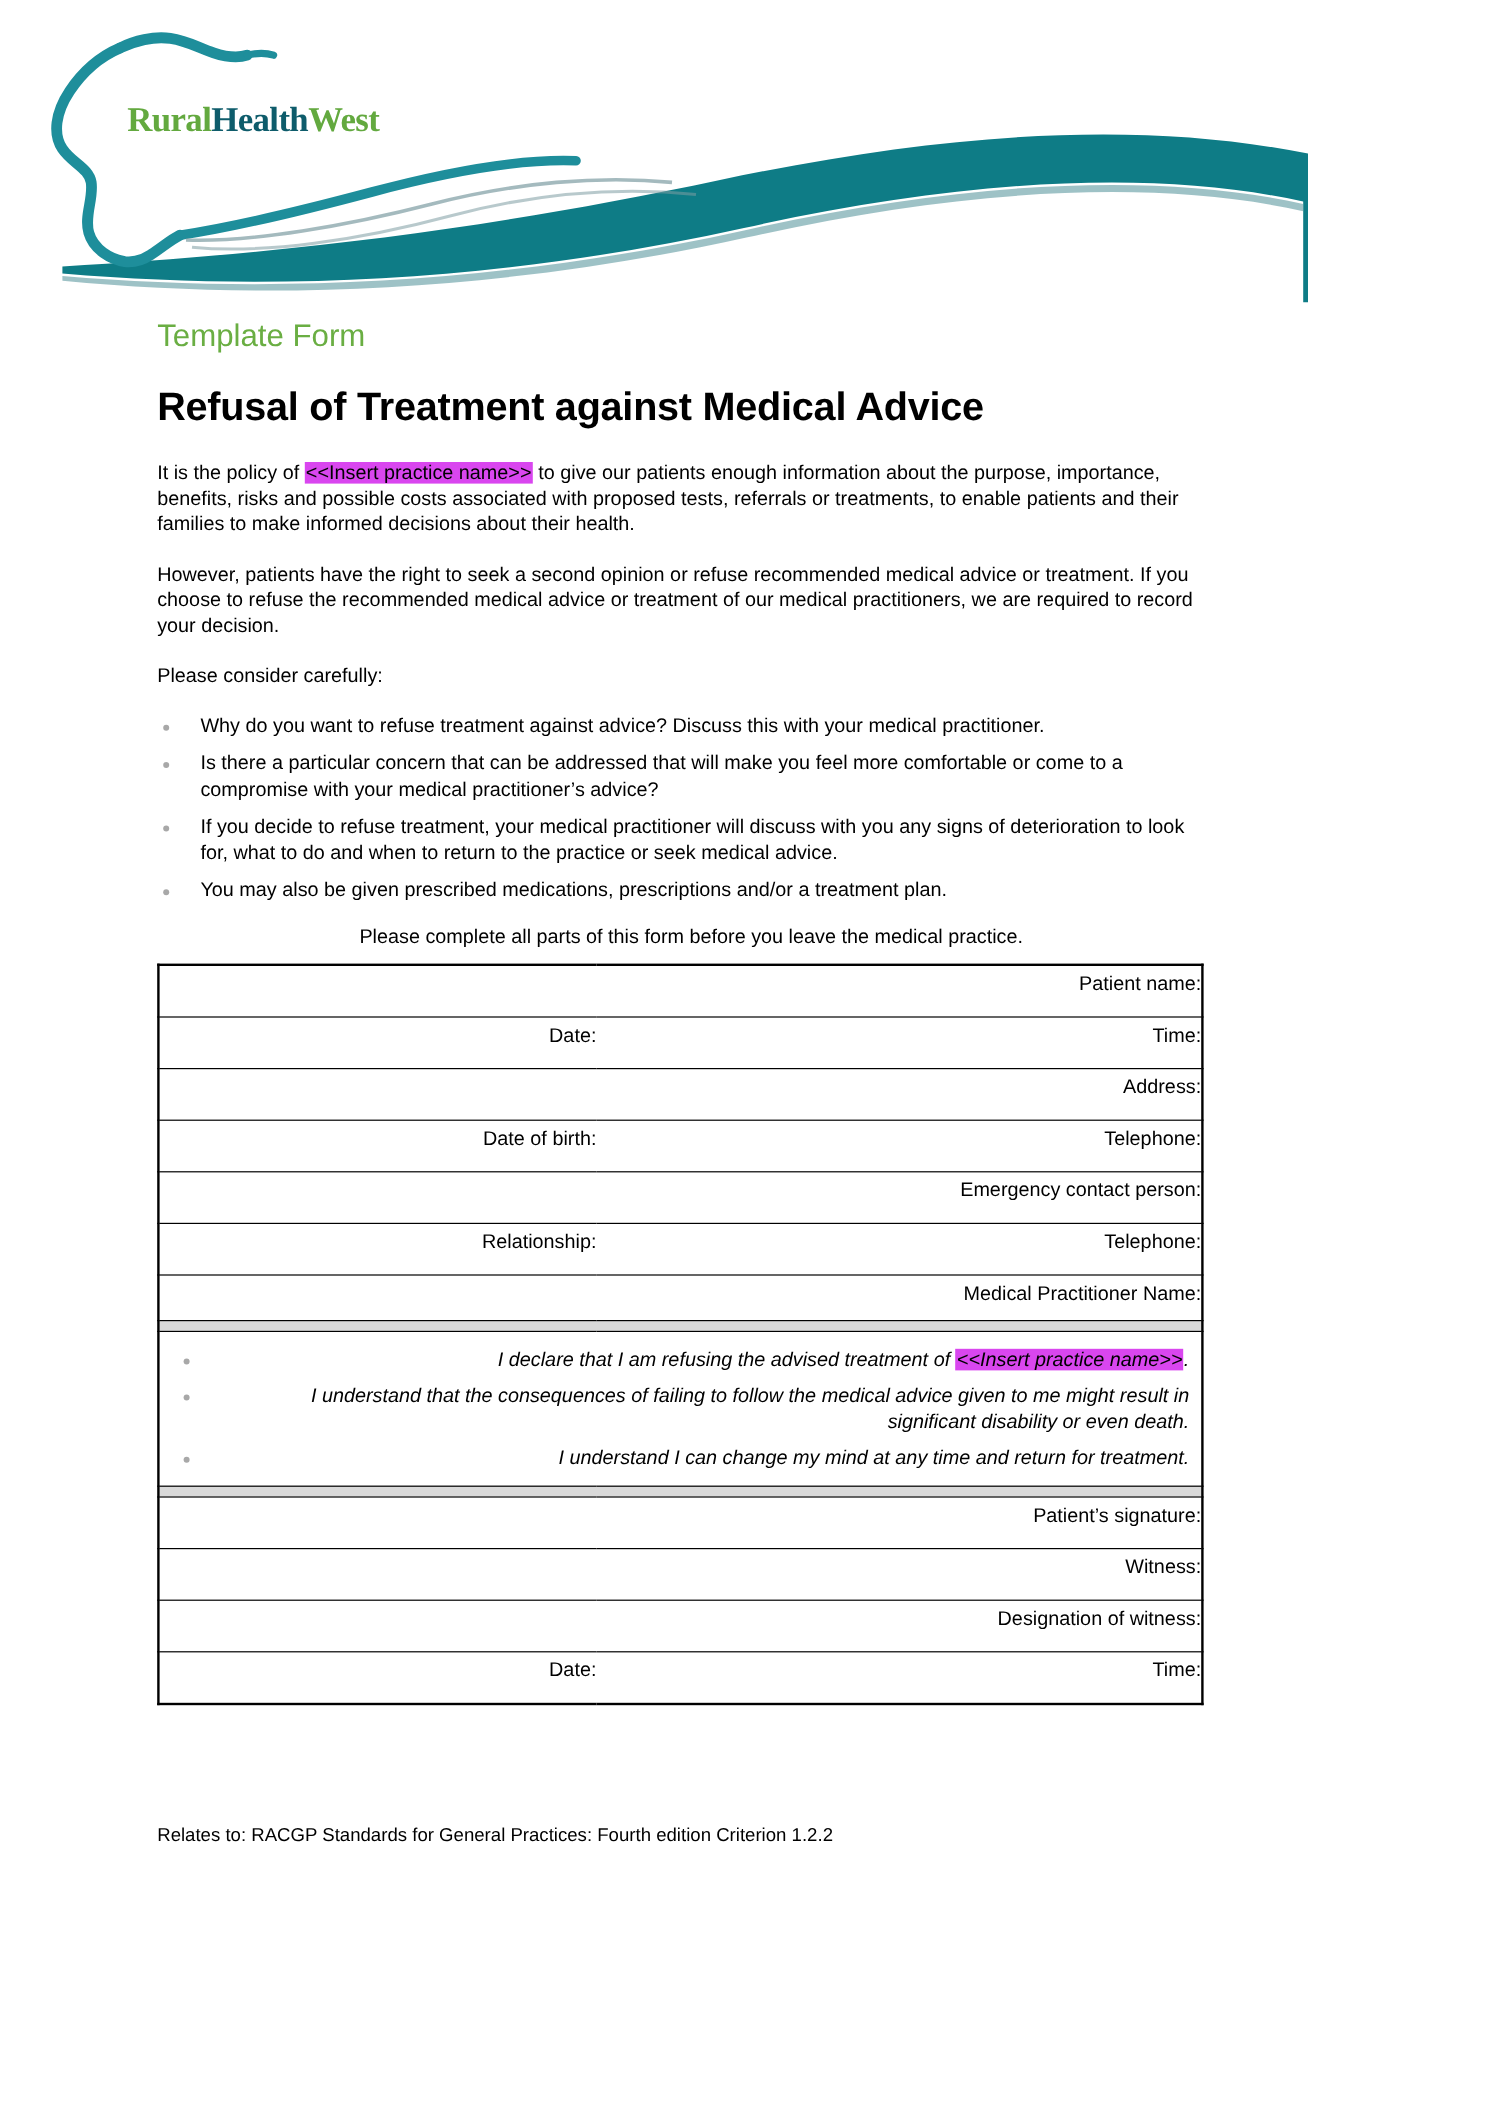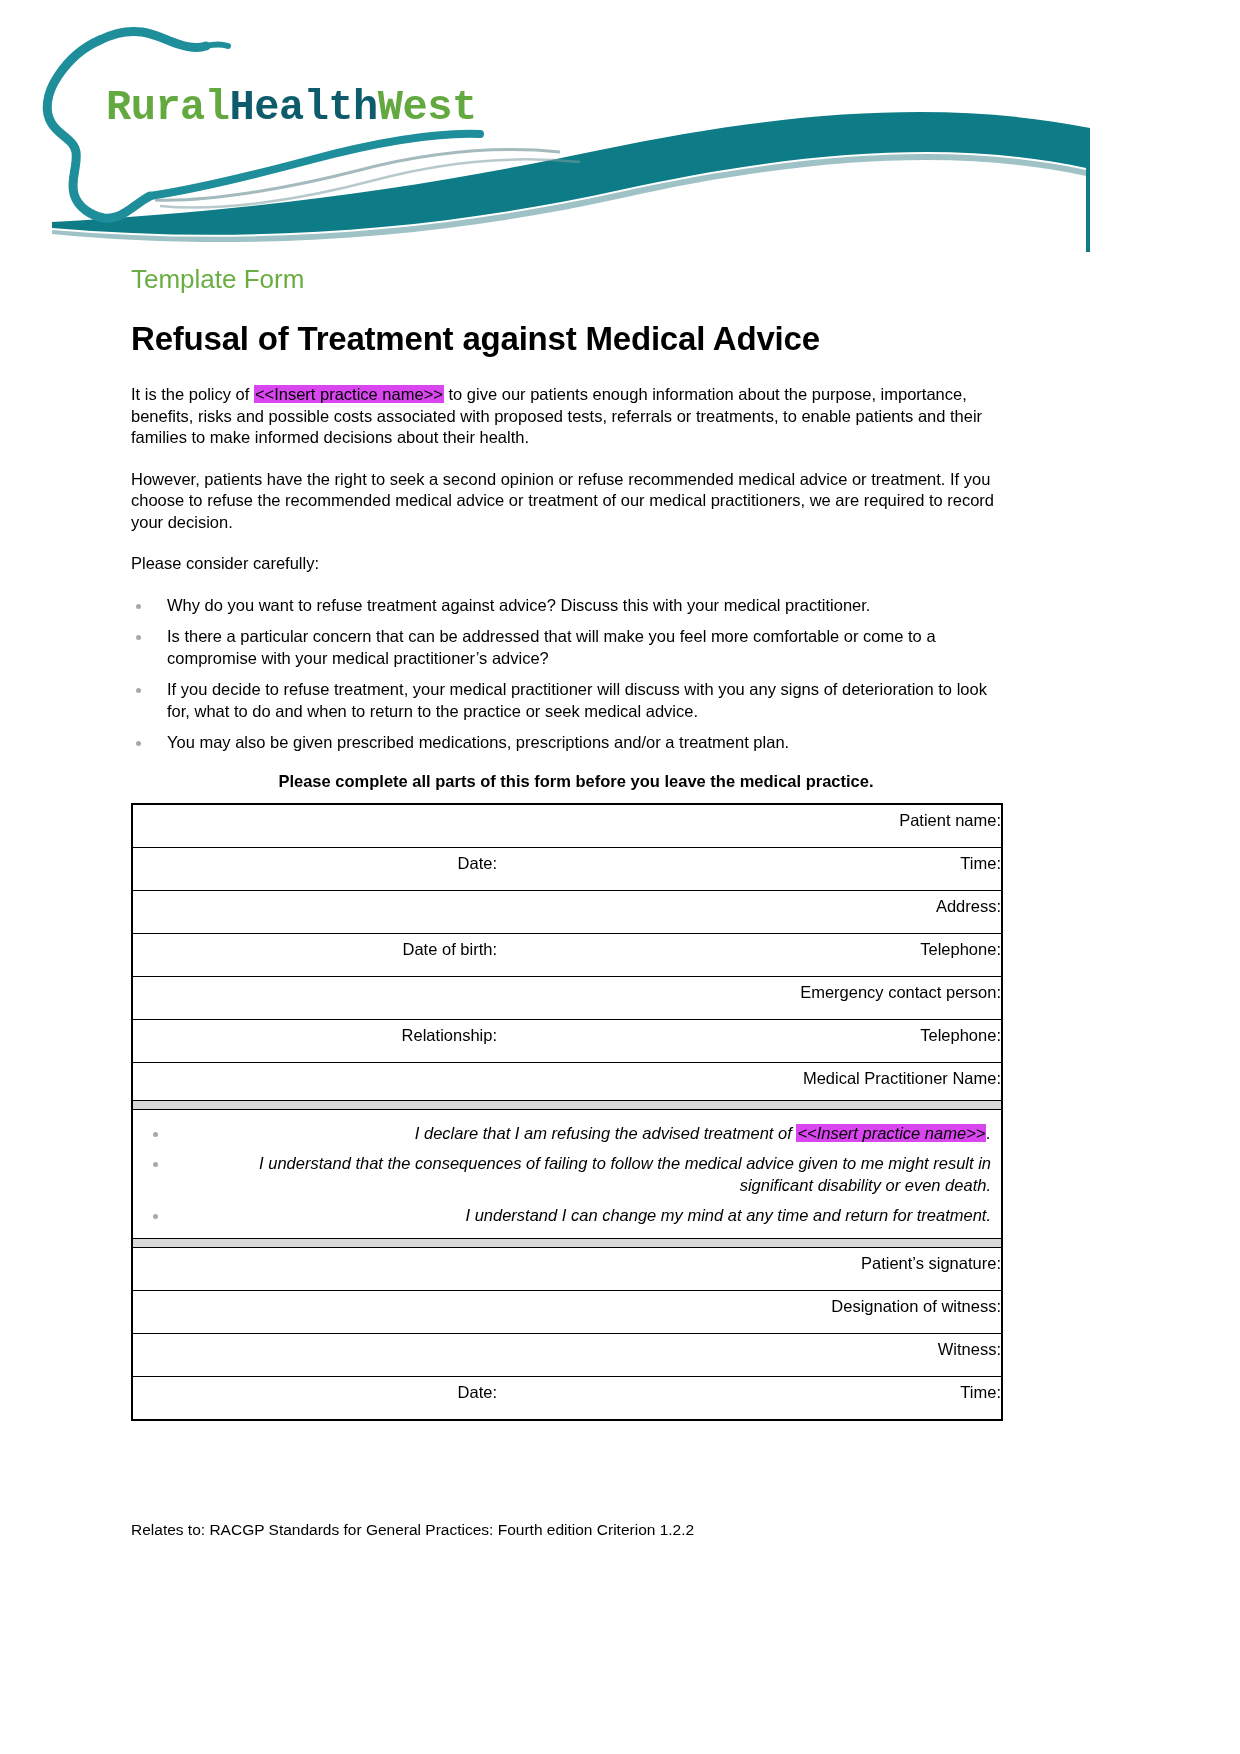--- a/index.html
+++ b/index.html
@@ -27,25 +27,25 @@
     position: absolute;
     left: 44px;
     top: 28px;
     width: 420px;
     height: 160px;
   }
   .logo-text {
     position: absolute;
     left: 62px;
     top: 56px;
-    font-size: 42px;
+    font-size: 29px;
     font-weight: bold;
     letter-spacing: -0.5px;
     white-space: nowrap;
-    font-family: Liberation Mono, monospace;
+    font-family: Liberation Serif, serif;
   }
   .logo-rural { color: #63A93F; }
   .logo-health { color: #0E5C6B; }
   .logo-west { color: #63A93F; }
 
   
   .content {
     position: absolute;
     left: 131px;
     top: 264px;
@@ -93,21 +93,21 @@
     left: 5px;
     top: 9px;
     width: 5px;
     height: 5px;
     border-radius: 50%;
     background: #a8a8a8;
   }
 
   .complete-note {
     font-size: 16.5px;
-    font-weight: bold;
+    font-weight: normal;
     text-align: center;
     margin: 18px 0 12px 0;
     padding-left: 10px;
   }
 
   
   .form-table {
     width: 872px;
     border: 2px solid #000;
     border-collapse: collapse;
@@ -261,24 +261,24 @@
       </tr>
 
       <tr class="spacer-row">
         <td colspan="2"></td>
       </tr>
 
       <tr>
         <td colspan="2"><span>Patient’s signature:</span></td>
       </tr>
       <tr>
+        <td colspan="2"><span>Witness:</span></td>
+      </tr>
+      <tr>
         <td colspan="2"><span>Designation of witness:</span></td>
-      </tr>
-      <tr>
-        <td colspan="2"><span>Witness:</span></td>
       </tr>
       <tr>
         <td class="lbl-a"><span>Date:</span></td>
         <td class="lbl-b"><span>Time:</span></td>
       </tr>
     </tbody>
   </table>
 </div>
 
 <div class="footer">Relates to: RACGP Standards for General Practices: Fourth edition Criterion 1.2.2</div>

